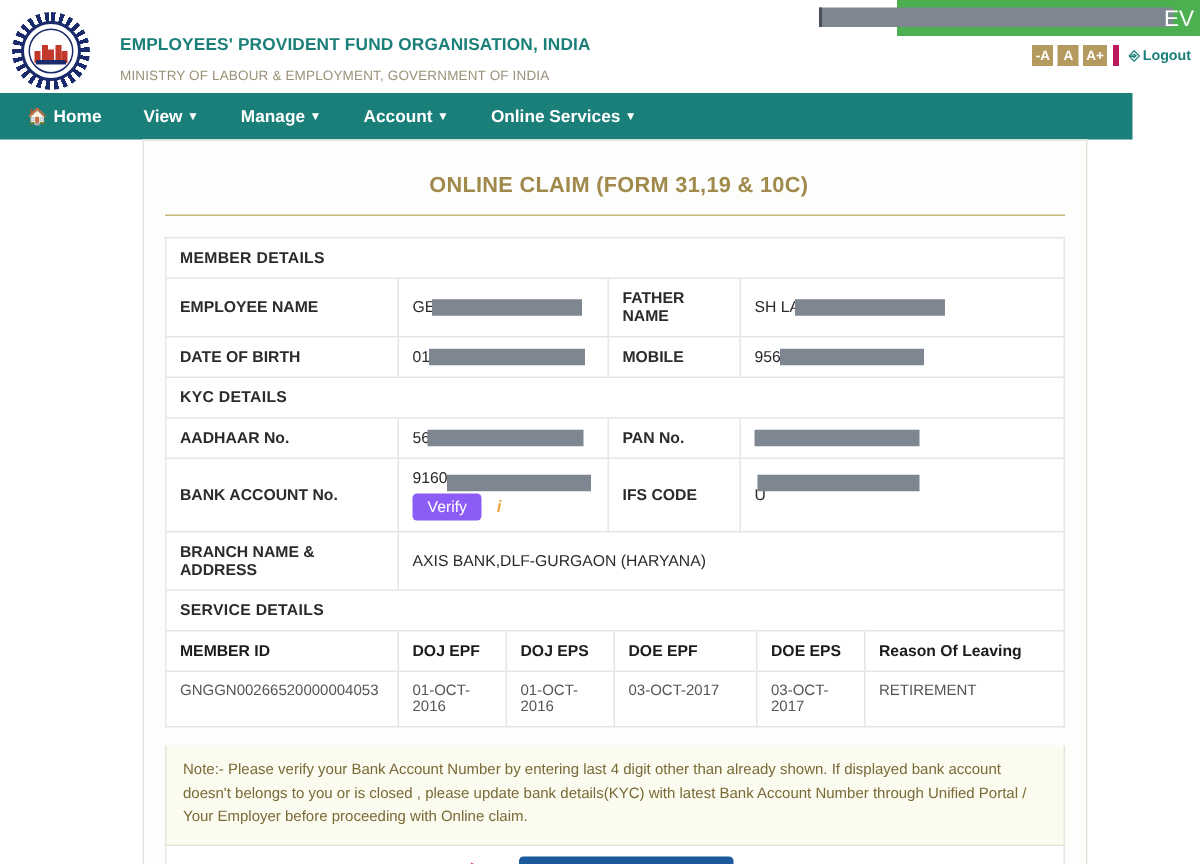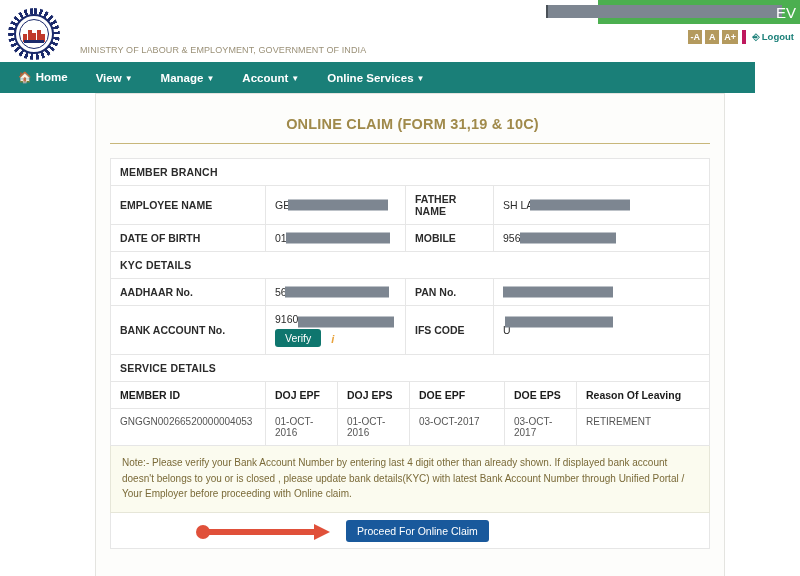--- a/index.html
+++ b/index.html
@@ -209,21 +209,21 @@
     background: #7d8691;
     height: 11px;
     top: 50%;
     transform: translateY(-50%);
   }
   .val-text { position: relative; z-index: 0; }
 
   .verify-row { white-space: nowrap; margin-top: 4px; }
   .btn-verify {
     display: inline-block;
-    background: #0f766e;
+    background: #8b5cf6;
     color: #ffffff;
     font-size: 10.5px;
     padding: 3px 10px;
     border-radius: 3px;
     cursor: pointer;
   }
   .info-i {
     display: inline-block;
     color: #e8a33d;
     font-weight: bold;
@@ -242,21 +242,21 @@
   table.service td.cell {
     font-size: 10px;
     color: #555555;
     vertical-align: top;
     padding-top: 7px;
     height: 36px;
     margin-left: 36px;
   }
 
   .note-box {
-    margin-top: 0;
+    margin-top: 12px;
     background: #fbfbef;
     border: 1px solid #e6e6d8;
     border-top: none;
     padding: 9px 11px 10px 11px;
     font-size: 10px;
     line-height: 1.55;
     color: #7a6a38;
   }
   .action-row {
     position: relative;
@@ -313,20 +313,21 @@
         <i></i>
           <i></i>
           <i></i>
           <i></i>
           <i></i>
       </div>
       <div class="logo-base"></div>
     </div>
   </div>
 
+  <div class="org-title">EMPLOYEES' PROVIDENT FUND ORGANISATION, INDIA</div>
   <div class="org-sub">MINISTRY OF LABOUR &amp; EMPLOYMENT, GOVERNMENT OF INDIA</div>
 
   <div class="user-banner">
     <div class="redact"></div>
     <div class="ev">EV</div>
   </div>
 
   <div class="fontsize-ctrls">
     <span>-A</span>
     <span>A</span>
@@ -362,21 +363,21 @@
 
   <table class="grid">
     <colgroup>
       <col style="width:155px">
         <col style="width:140px">
       <col style="width:88px">
         <col style="width:null">
     </colgroup>
     <tbody>
       <tr>
-        <td class="section-head" colspan="4">MEMBER BRANCH</td>
+        <td class="section-head" colspan="4">MEMBER DETAILS</td>
       </tr>
       <tr>
         <td class="label">EMPLOYEE NAME</td>
         <td class="value">
           <span class="val-text">GEETA PANDEY</span>
           <span class="red-bar" style="left:22px;width:100px"></span>
         </td>
         <td class="label">FATHER NAME</td>
         <td class="value">
           <span class="val-text">SH LA           DEV</span>
@@ -419,20 +420,24 @@
           <div class="verify-row">
             <span class="btn-verify">Verify</span>
             <span class="info-i">i</span>
           </div>
         </td>
         <td class="label">IFS CODE</td>
         <td class="value">
           <span class="val-text">U</span>
           <span class="red-bar" style="left:11px;width:108px;top:16px"></span>
         </td>
+      </tr>
+      <tr>
+        <td class="label">BRANCH NAME &amp; ADDRESS</td>
+        <td colspan="3">AXIS BANK,DLF-GURGAON (HARYANA)</td>
       </tr>
 
       <tr>
         <td class="section-head" colspan="4">SERVICE DETAILS</td>
       </tr>
     </tbody>
   </table>
 
   <table class="grid service" style="margin-top:-1px">
     <colgroup>

